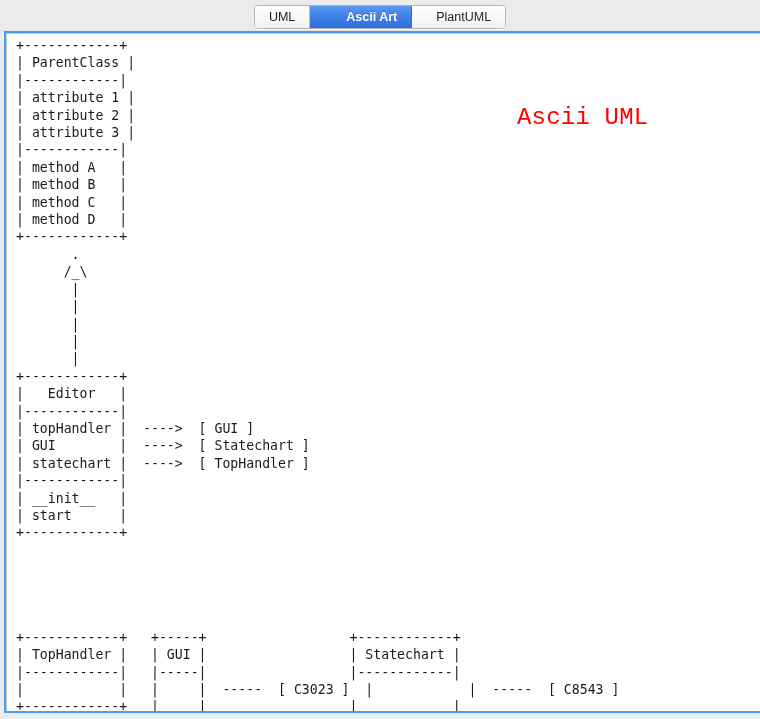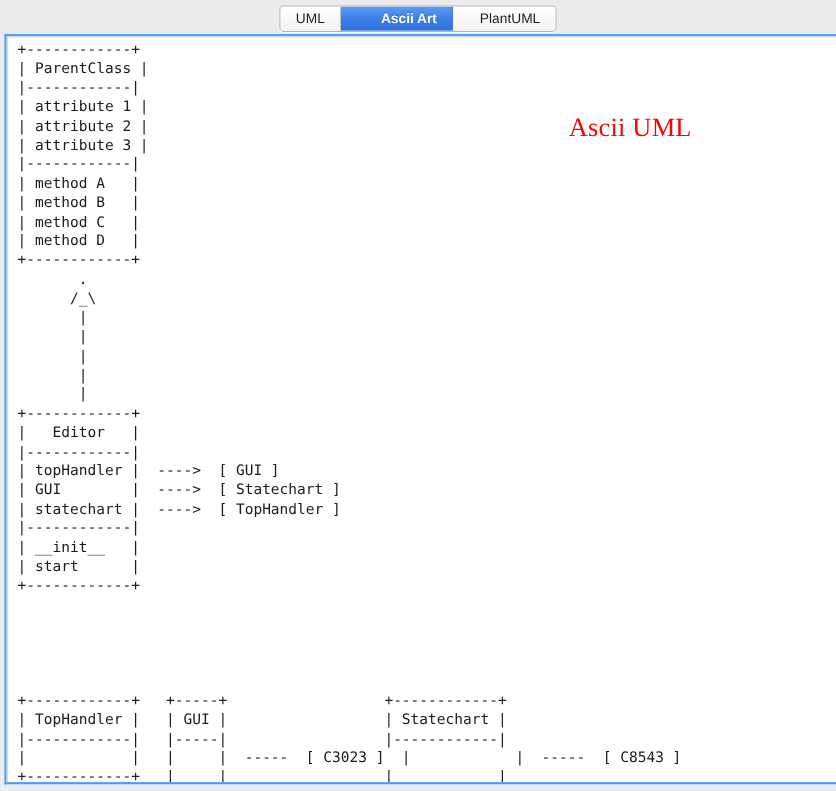--- a/index.html
+++ b/index.html
@@ -122,21 +122,21 @@
     color: #1a1a1a;
     white-space: pre;
     -webkit-font-smoothing: none;
   }
 
   
   .canvas-title {
     position: absolute;
     left: 510px;
     top: 70px;
-    font-family: Liberation Serif, serif;
+    font-family: Liberation Mono, monospace;
     font-size: 24px;
     font-weight: normal;
     color: #ff0000;
     white-space: nowrap;
     letter-spacing: 0.2px;
   }
 </style>
 </head>
 <body>
 

